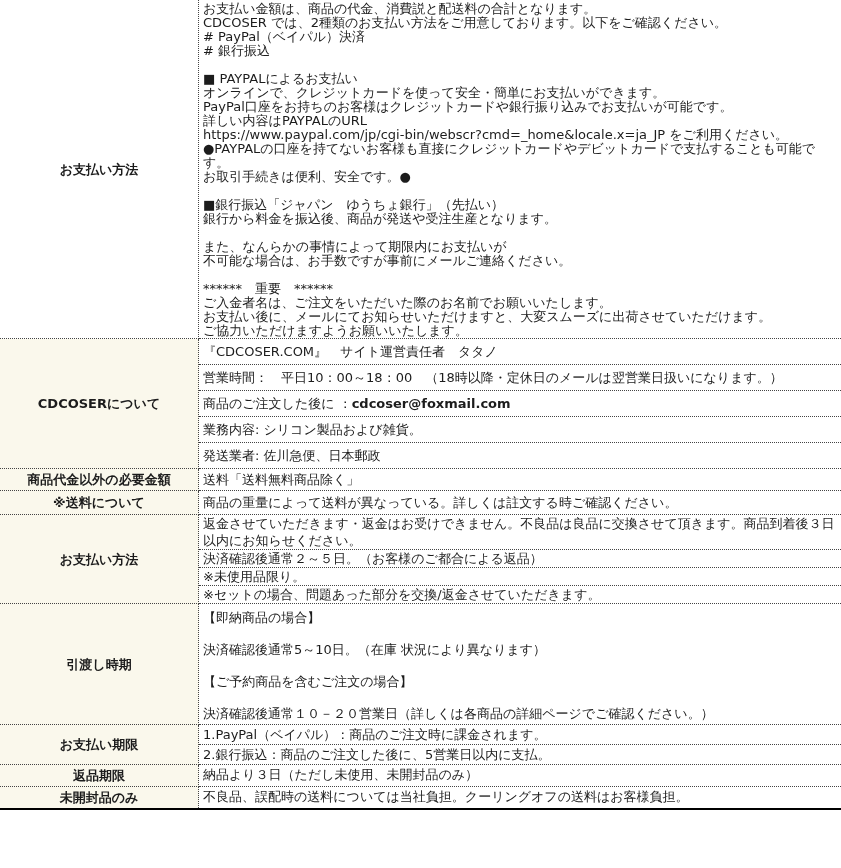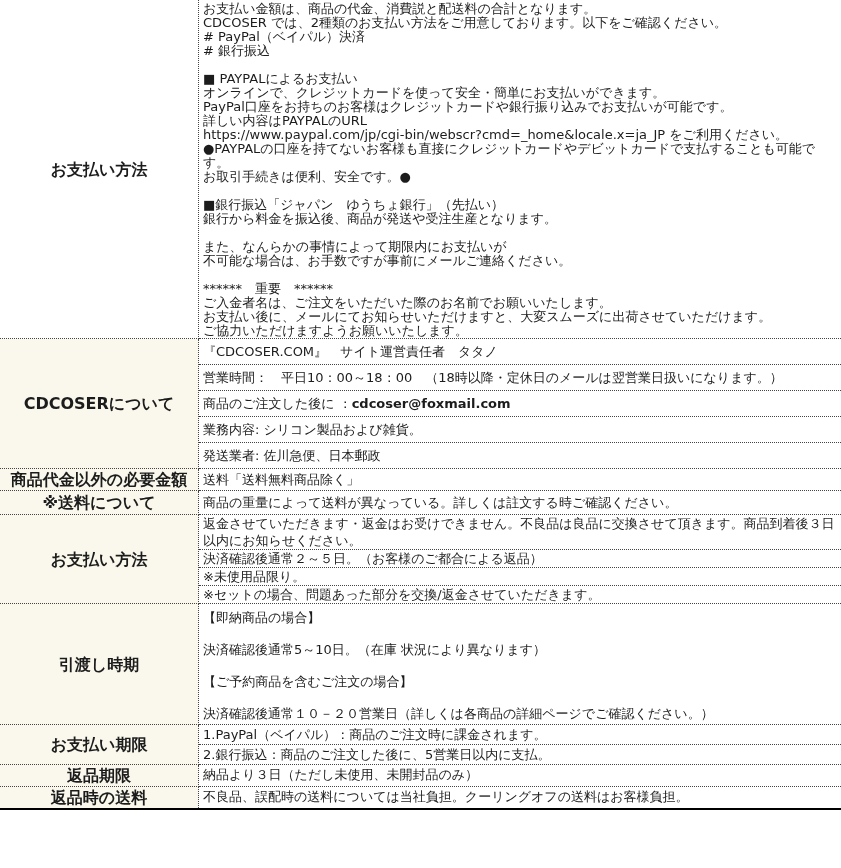--- a/index.html
+++ b/index.html
@@ -17,21 +17,21 @@
     line-height: 17px;
     border-bottom: 2px solid #000;
   }
   th.rowlabel {
     width: 192px;
     background: #faf8ec;
     border-top: 1px dotted #444;
     border-bottom: 1px dotted #444;
     border-right: 1px dotted #444;
     border-left: none;
-    font-size: 16px;
+    font-size: 13px;
     font-weight: bold;
     text-align: center;
     vertical-align: middle;
     padding: 2px 3px;
   }
   th.rowlabel.white { background: #ffffff; }
   td.cellcontent {
     border-top: 1px dotted #444;
     border-bottom: 1px dotted #444;
     border-left: 1px dotted #444;
@@ -144,17 +144,17 @@
     <tr>
       <td class="cellcontent short">2.銀行振込：商品のご注文した後に、5営業日以内に支払。</td>
     </tr>
 
     <tr>
       <th class="rowlabel">返品期限</th>
       <td class="cellcontent short">納品より３日（ただし未使用、未開封品のみ）</td>
     </tr>
 
     <tr>
-      <th class="rowlabel">返品時の送料</th>
+      <th class="rowlabel">未開封品のみ</th>
       <td class="cellcontent short">不良品、誤配時の送料については当社負担。クーリングオフの送料はお客様負担。</td>
     </tr>
   </tbody>
 </table>
 
 </body></html>

